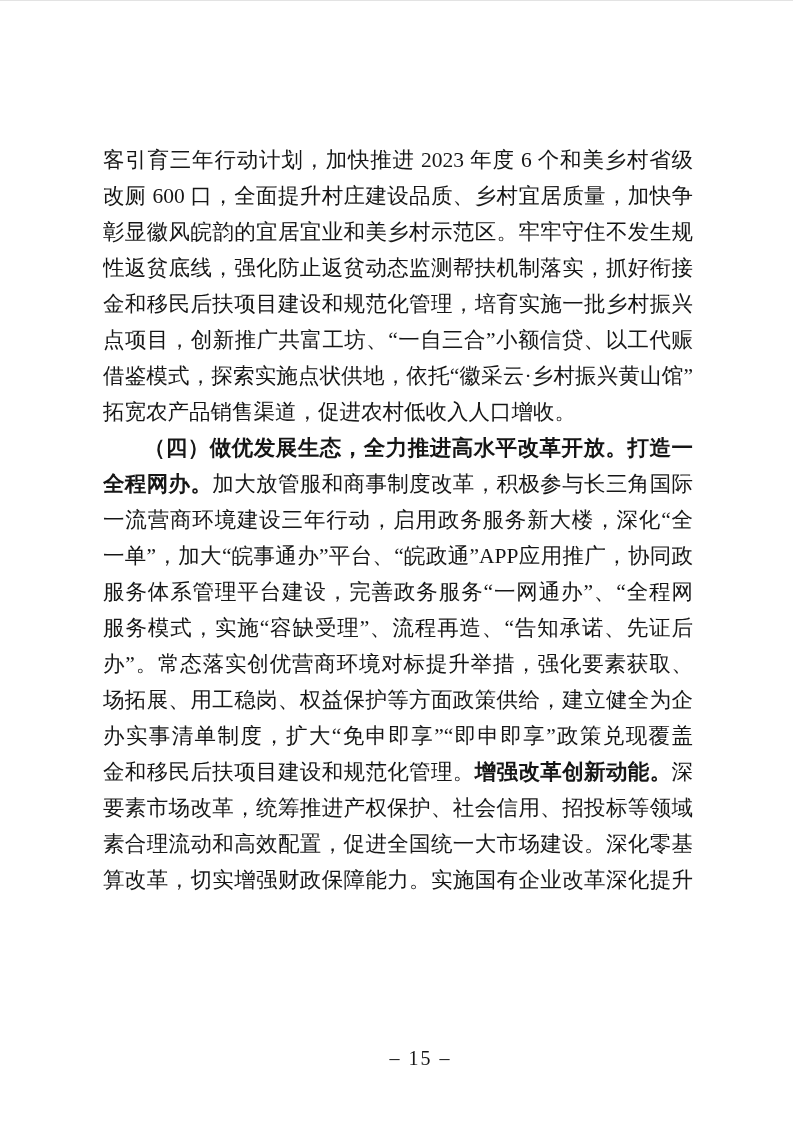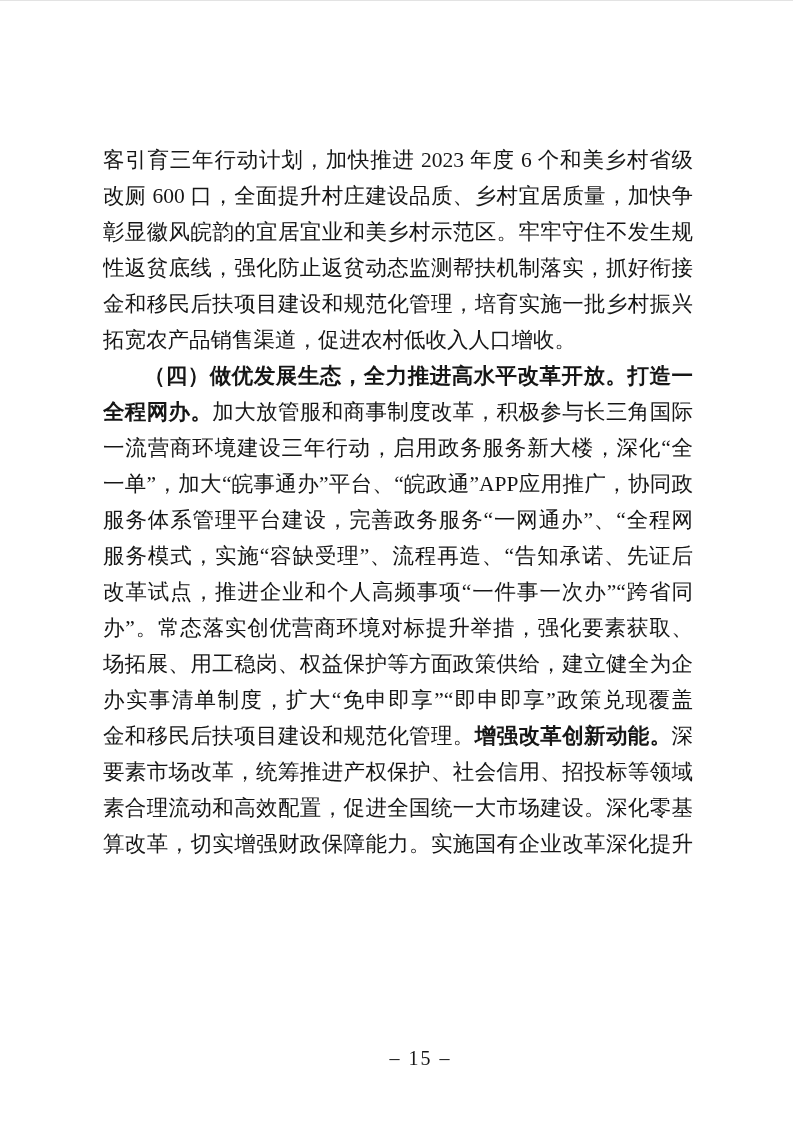--- a/index.html
+++ b/index.html
@@ -62,28 +62,29 @@
 </head>
 <body>
 
 <div class="page">
   <div class="text-body">
       <div class="line"><span class="seg-regular">客引育三年行动计划，加快推进 2023 年度 6 个和美乡村省级中</span></div>
       <div class="line"><span class="seg-regular">改厕 600 口，全面提升村庄建设品质、乡村宜居质量，加快争创</span></div>
       <div class="line"><span class="seg-regular">彰显徽风皖韵的宜居宜业和美乡村示范区。牢牢守住不发生规模</span></div>
       <div class="line"><span class="seg-regular">性返贫底线，强化防止返贫动态监测帮扶机制落实，抓好衔接资</span></div>
       <div class="line"><span class="seg-regular">金和移民后扶项目建设和规范化管理，培育实施一批乡村振兴重</span></div>
+      <div class="line"><span class="seg-regular">点项目，创新推广共富工坊、“一自三合”小额信贷、以工代赈</span></div>
+      <div class="line"><span class="seg-regular">借鉴模式，探索实施点状供地，依托“徽采云·乡村振兴黄山馆”</span></div>
       <div class="line no-just"><span class="seg-regular">拓宽农产品销售渠道，促进农村低收入人口增收。</span></div>
       <div class="line indent"><span class="seg-bold">（四）做优发展生态，全力推进高水平改革开放。打造一</span></div>
       <div class="line"><span class="seg-bold">全程网办。</span><span class="seg-regular">加大放管服和商事制度改革，积极参与长三角国际</span></div>
       <div class="line"><span class="seg-regular">一流营商环境建设三年行动，启用政务服务新大楼，深化“全省</span></div>
       <div class="line"><span class="seg-regular">一单”，加大“皖事通办”平台、“皖政通”APP应用推广，协同政务</span></div>
       <div class="line"><span class="seg-regular">服务体系管理平台建设，完善政务服务“一网通办”、“全程网办”</span></div>
       <div class="line"><span class="seg-regular">服务模式，实施“容缺受理”、流程再造、“告知承诺、先证后核”</span></div>
-      <div class="line"><span class="seg-regular">改革试点，推进企业和个人高频事项“一件事一次办”“跨省同</span></div>
       <div class="line"><span class="seg-regular">办”。常态落实创优营商环境对标提升举措，强化要素获取、市</span></div>
       <div class="line"><span class="seg-regular">场拓展、用工稳岗、权益保护等方面政策供给，建立健全为企业</span></div>
       <div class="line"><span class="seg-regular">办实事清单制度，扩大“免申即享”“即申即享”政策兑现覆盖面，</span></div>
       <div class="line"><span class="seg-regular">金和移民后扶项目建设和规范化管理。</span><span class="seg-bold">增强改革创新动能。</span><span class="seg-regular">深化</span></div>
       <div class="line"><span class="seg-regular">要素市场改革，统筹推进产权保护、社会信用、招投标等领域要</span></div>
       <div class="line"><span class="seg-regular">素合理流动和高效配置，促进全国统一大市场建设。深化零基预</span></div>
       <div class="line"><span class="seg-regular">算改革，切实增强财政保障能力。实施国有企业改革深化提升行</span></div>
     </div>
   <div class="footer">
     <span class="page-number">– 15 –</span>

